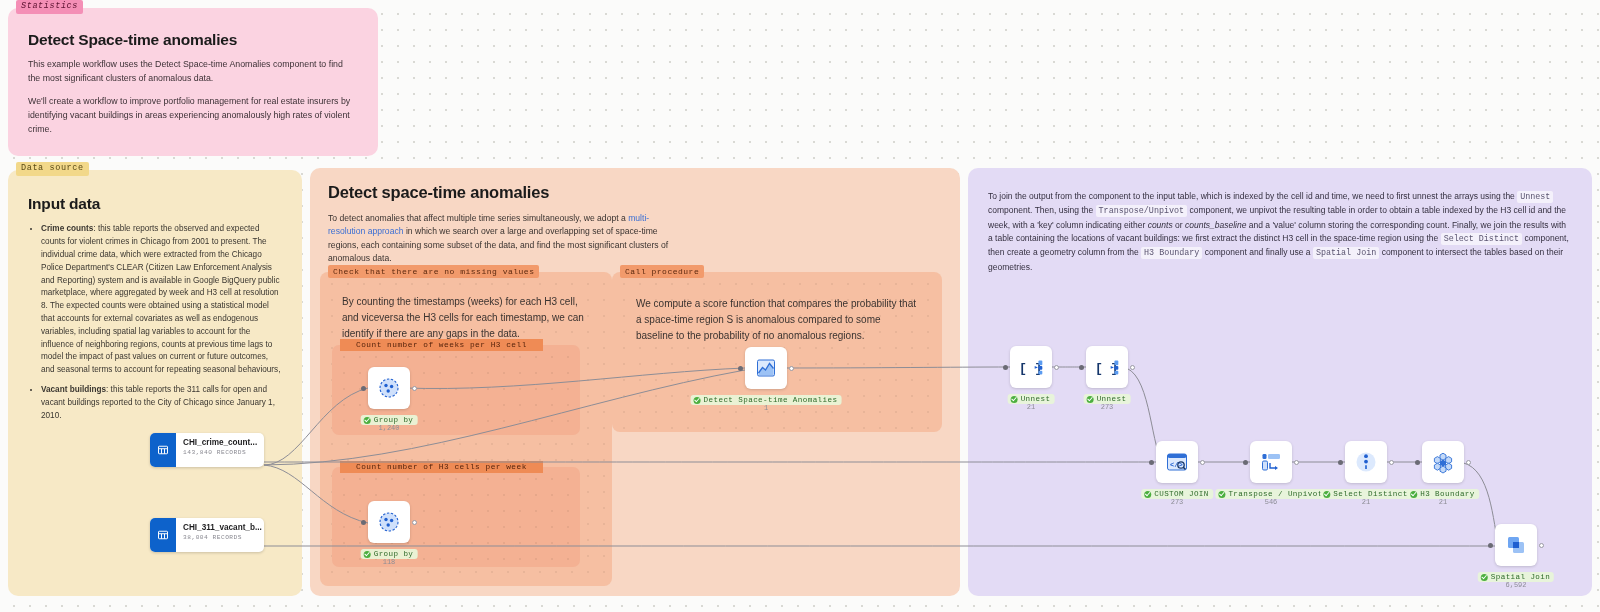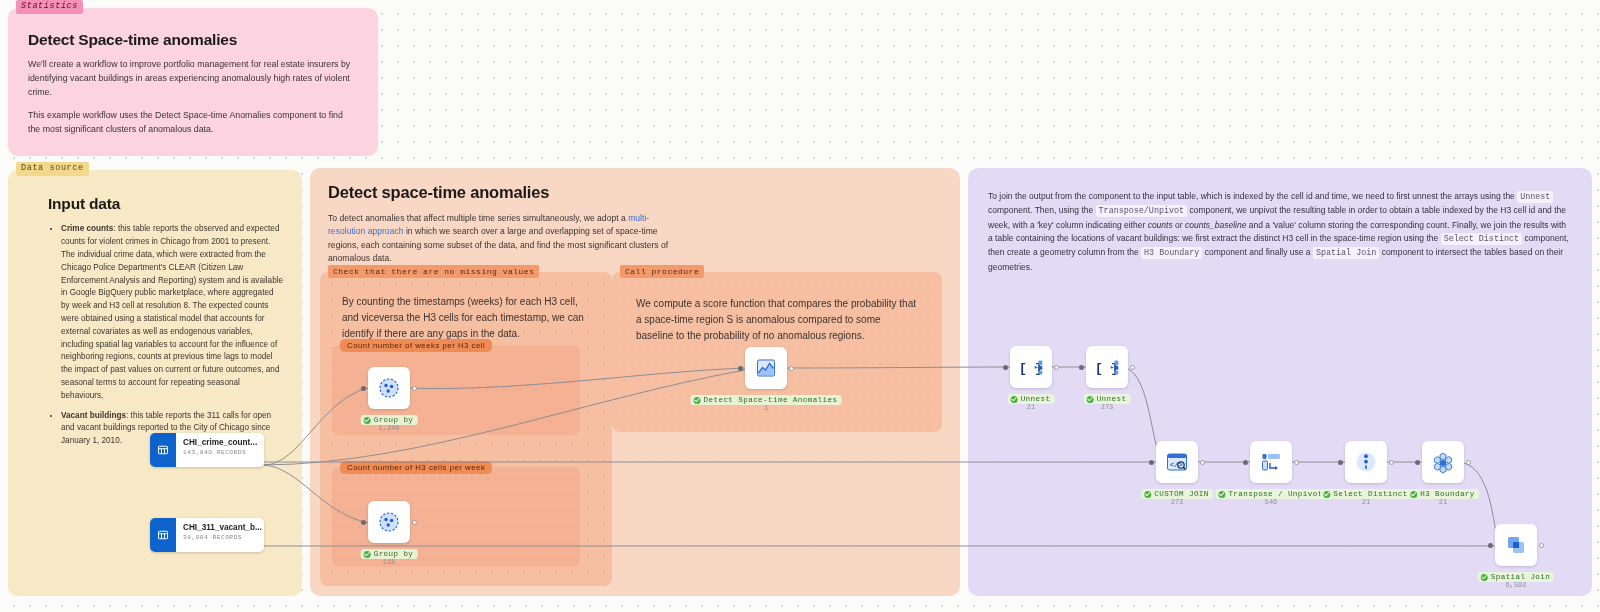--- a/index.html
+++ b/index.html
@@ -74,21 +74,20 @@
   }
   #pink-panel .panel-tag { background: #f48fb6; color: #5b1130; font-style: italic; }
   #pink-panel .panel-inner { padding: 22px 22px 0 20px; }
   #pink-panel h1.panel-title { font-size: 15.5px; }
   #pink-panel .ptext { color: #3d3136; font-size: 8.8px; }
 
   
   #yellow-panel {
     left: 8px; top: 170px; width: 294px; height: 426px;
     background: #f7e9c6;
-    padding-left: 20px;
   }
   #yellow-panel .panel-tag { background: #f2d88a; color: #5a4a16; }
   #yellow-panel .panel-inner { padding: 24px 18px 0 20px; }
   #yellow-panel h1.panel-title { font-size: 15.5px; }
   #yellow-panel ul {
     margin-top: 10px;
     padding-left: 13px;
     font-size: 8.2px;
     line-height: 1.56;
     color: #3a3630;
@@ -135,26 +134,26 @@
     position: absolute;
     border-radius: 7px;
     background: #f4b193;
     background-image: radial-gradient(circle, rgba(0,0,0,.06) 1px, transparent 1.1px);
     background-size: 16px 16px;
     background-position: 4px 4px;
   }
   .sub-sub-tag {
     position: absolute;
     top: -6px; left: 8px;
-    font-family: Liberation Sans, sans-serif;
+    font-family: Liberation Mono, monospace;
     font-size: 7.8px;
     letter-spacing: .5px;
-    padding: 2px 7px;
+    padding: 2px 16px;
     white-space: nowrap;
-    border-radius: 5px;
+    border-radius: 0;
     background: #ef8b55;
     color: #57240c;
   }
 
   
   #purple-panel {
     left: 968px; top: 168px; width: 624px; height: 428px;
     background: #e3dbf5;
   }
   #purple-panel .panel-inner { padding: 14px 20px 0 20px; }
@@ -257,22 +256,22 @@
 </style>
 </head>
 <body>
 
 <div id="canvas">
 
   <div class="panel" id="pink-panel">
     <span class="panel-tag">Statistics</span>
     <div class="panel-inner">
       <h1 class="panel-title">Detect Space-time anomalies</h1>
+      <p class="ptext">This example workflow uses the Detect Space-time Anomalies component to find the most significant clusters of anomalous data.</p>
       <p class="ptext">We'll create a workflow to improve portfolio management for real estate insurers by identifying vacant buildings in areas experiencing anomalously high rates of violent crime.</p>
-      <p class="ptext">This example workflow uses the Detect Space-time Anomalies component to find the most significant clusters of anomalous data.</p>
     </div>
   </div>
 
   <div class="panel" id="yellow-panel">
     <span class="panel-tag">Data source</span>
     <div class="panel-inner">
       <h1 class="panel-title">Input data</h1>
       <ul>
         <li>
           <b>Crime counts</b><span>: this table reports the observed and expected counts for violent crimes in Chicago from 2001 to present. The individual crime data, which were extracted from the Chicago Police Department's CLEAR (Citizen Law Enforcement Analysis and Reporting) system and is available in Google BigQuery public marketplace, where aggregated by week and H3 cell at resolution 8. The expected counts were obtained using a statistical model that accounts for external covariates as well as endogenous variables, including spatial lag variables to account for the influence of neighboring regions, counts at previous time lags to model the impact of past values on current or future outcomes, and seasonal terms to account for repeating seasonal behaviours,</span>

